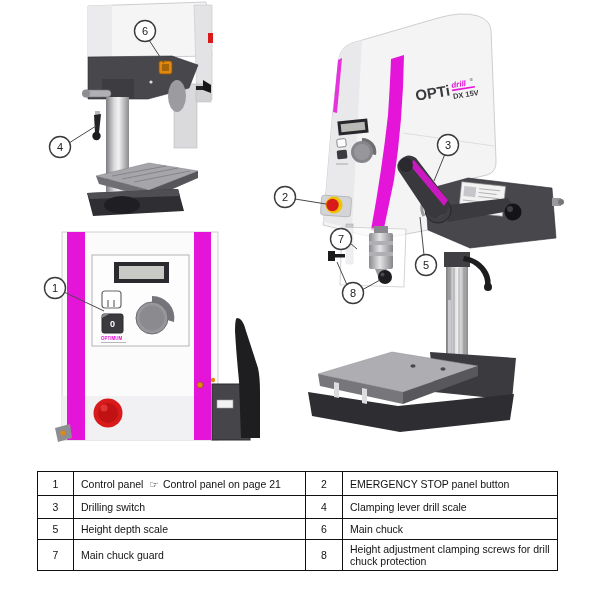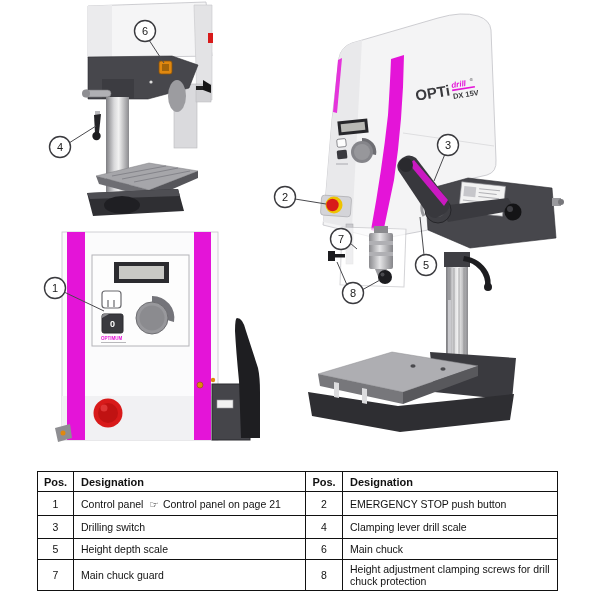--- a/index.html
+++ b/index.html
@@ -229,31 +229,25 @@
 
 
 <table class="legend">
   <colgroup>
         <col style="width:36px">
         <col style="width:232px">
         <col style="width:37px">
         <col style="width:215px">
       </colgroup>
   <tbody>
-        <tr class="h">
-    <th class="pos">Pos.</th>
-    <th>Designation</th>
-    <th class="pos">Pos.</th>
-    <th>Designation</th>
-  </tr>
   <tr class="r1">
     <td class="pos">1</td>
     <td class="nowrap"><span>Control panel</span><span class="reficon">☞</span><span>Control panel on page 21</span></td>
     <td class="pos">2</td>
-    <td>EMERGENCY STOP push button</td>
+    <td>EMERGENCY STOP panel button</td>
   </tr>
   <tr class="r2">
     <td class="pos">3</td>
     <td>Drilling switch</td>
     <td class="pos">4</td>
     <td>Clamping lever drill scale</td>
   </tr>
   <tr class="r3">
     <td class="pos">5</td>
     <td>Height depth scale</td>

